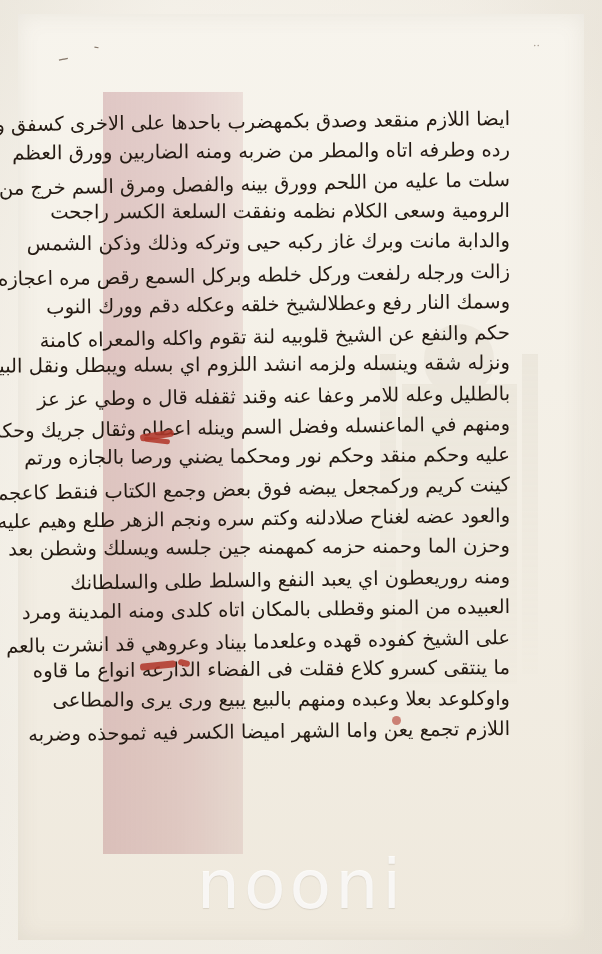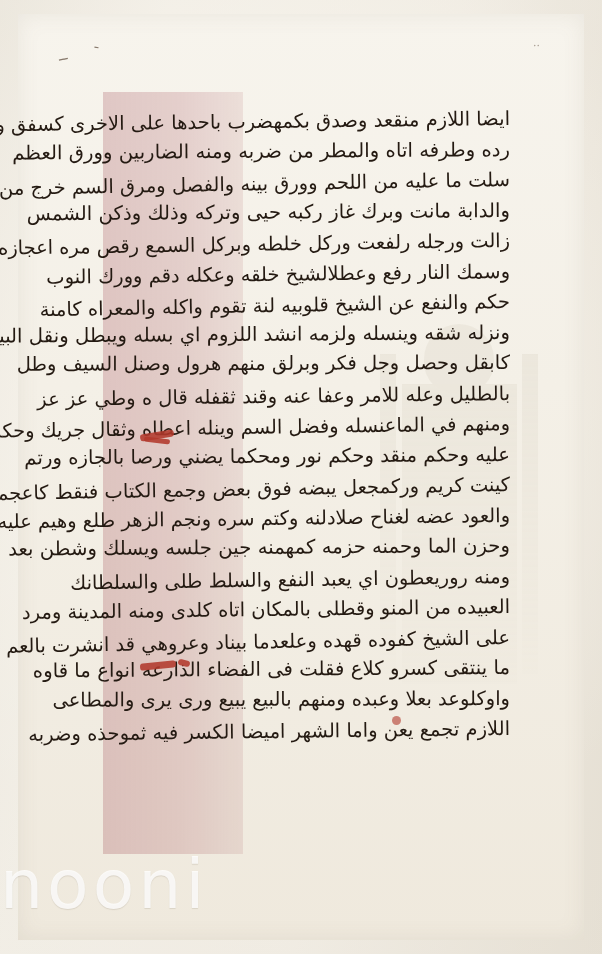--- a/index.html
+++ b/index.html
@@ -141,20 +141,21 @@
   #rubric-3 { left: 140px; top: 662px; width: 36px; height: 7px; transform: rotate(-6deg); }
   #rubric-4 { left: 178px; top: 660px; width: 12px; height: 6px; transform: rotate(14deg); }
   #rubric-5 { left: 392px; top: 716px; width: 9px; height: 9px; border-radius: 50%; opacity: 0.6; }
 
   
   #watermark {
     position: absolute;
     left: 0;
     right: 0;
     bottom: 30px;
+    text-align: center;
     font-family: "DejaVu Sans", sans-serif;
     font-size: 68px;
     letter-spacing: 4px;
     color: rgba(255,255,255,0.80);
     text-shadow: 0 1px 1px rgba(120,110,95,0.18);
     pointer-events: none;
     user-select: none;
   }
 </style>
 </head>
@@ -179,26 +180,26 @@
   <div id="stain-band"></div>
 
   <div class="pen-mark" id="pen-mark-1">ــ</div>
   <div class="pen-mark" id="pen-mark-2">ـ</div>
   <div class="pen-mark" id="pen-mark-3">··</div>
 
   <div id="text-block">
     <div class="line s1">ايضا اللازم منقعد وصدق بكمهضرب باحدها على الاخرى كسفق وابتا</div>
     <div class="line s2">رده وطرفه اتاه والمطر من ضربه ومنه الضاربين وورق العظم</div>
     <div class="line s3">سلت ما عليه من اللحم وورق بينه والفصل ومرق السم خرج من</div>
+    <div class="line s4">الرومية وسعى الكلام نظمه ونفقت السلعة الكسر راجحت</div>
     <div class="line s2">والدابة مانت وبرك غاز ركبه حيى وتركه وذلك وذكن الشمس</div>
     <div class="line s5">زالت ورجله رلفعت وركل خلطه وبركل السمع رقص مره اعجازه</div>
     <div class="line s1">وسمك النار رفع وعطلالشيخ خلقه وعكله دقم وورك النوب</div>
     <div class="line s3">حكم والنفع عن الشيخ قلوبيه لنة تقوم واكله والمعراه كامنة</div>
     <div class="line s2">ونزله شقه وينسله ولزمه انشد اللزوم اي بسله ويبطل ونقل البيت</div>
-    <div class="line s4">كابقل وحصل وجل فكر وبرلق منهم هرول وصنل السيف وطل</div>
     <div class="line s1">بالطليل وعله للامر وعفا عنه وقند ثقفله قال ه وطي عز عز</div>
     <div class="line s5">ومنهم في الماعنسله وفضل السم وينله اعطاه وثقال جريك وحكم</div>
     <div class="line s2">عليه وحكم منقد وحكم نور ومحكما يضني ورصا بالجازه ورتم</div>
     <div class="line s3">كينت كريم وركمجعل يبضه فوق بعض وجمع الكتاب فنقط كاعجمه</div>
     <div class="line s1">والعود عضه لغناح صلادلنه وكتم سره ونجم الزهر طلع وهيم عليه</div>
     <div class="line s2">وحزن الما وحمنه حزمه كمهمنه جين جلسه ويسلك وشطن بعد</div>
     <div class="line s5">ومنه روريعطون اي يعبد النفع والسلط طلى والسلطانك</div>
     <div class="line s1">العبيده من المنو وقطلى بالمكان اتاه كلدى ومنه المدينة ومرد</div>
     <div class="line s3">على الشيخ كفوده قهده وعلعدما بيناد وعروهي قد انشرت بالعم واما</div>
     <div class="line s2">ما ينتقى كسرو كلاع فقلت فى الفضاء الذارعه انواع ما قاوه</div>

